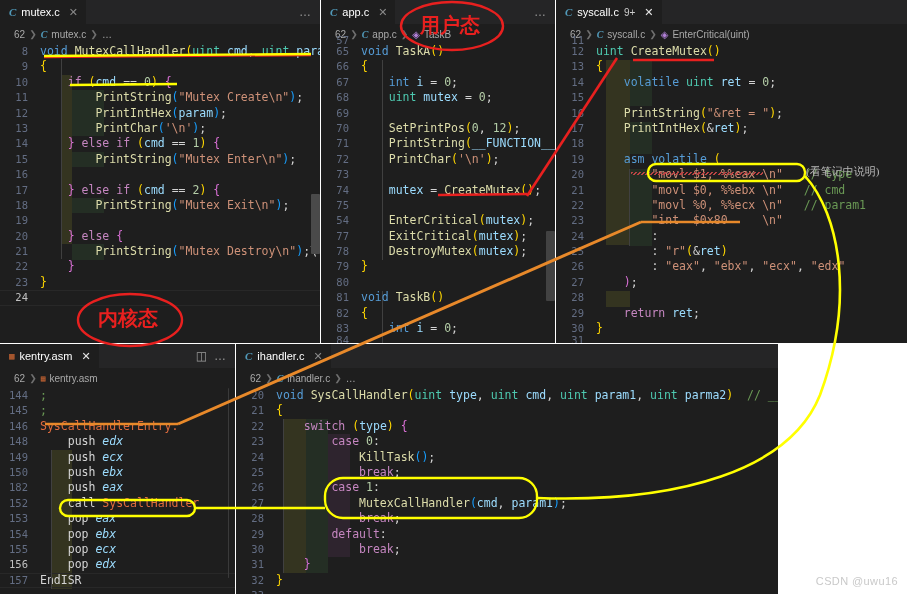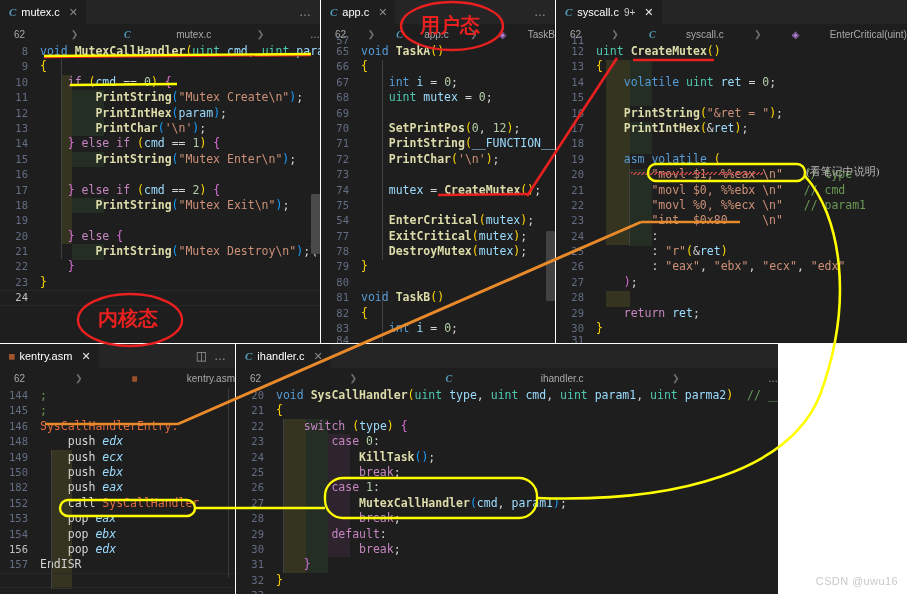--- a/index.html
+++ b/index.html
@@ -14,38 +14,38 @@
        font-family:"Liberation Sans",sans-serif;font-size:11px;color:#ffffff;white-space:nowrap;}
   .tab .ficon{font-family:"Liberation Serif",serif;font-style:italic;font-weight:bold;
        font-size:11px;color:#519aba;}
   .tab .ficon.asm{color:#cc6633;font-style:normal;font-family:"DejaVu Sans Mono",monospace;font-size:9px;}
   .tab .dirty{color:#cccccc;font-size:10px;}
   .tab .x{color:#8a8a8a;font-size:11px;margin-left:4px;font-family:"DejaVu Sans",sans-serif;}
   .tab .x.on{color:#e7e7e7;font-weight:bold;}
   .tabfill{flex:1;background:#252526;}
   .tabacts{display:flex;align-items:center;gap:7px;padding:0 9px;background:#252526;
        color:#9a9a9a;font-size:12px;font-family:"Liberation Sans",sans-serif;}
-  .crumbs{height:20px;background:#1e1e1e;display:flex;align-items:center;gap:20px;
+  .crumbs{height:20px;background:#1e1e1e;display:flex;align-items:center;gap:4px;
        padding:0 0 0 14px;font-family:"Liberation Sans",sans-serif;font-size:10px;color:#a9a9a9;
-       white-space:nowrap;justify-content:space-between;}
+       white-space:nowrap;}
   .crumbs .sep{color:#6f6f6f;font-size:9px;}
   .crumbs .ci{color:#519aba;font-family:"Liberation Serif",serif;font-style:italic;font-weight:bold;}
   .crumbs .ci.asm{color:#cc6633;font-style:normal;font-family:"DejaVu Sans Mono",monospace;font-size:8px;}
   .crumbs .sym{color:#b180d7;font-size:10px;}
 
   .code{position:absolute;left:0;right:0;bottom:0;overflow:hidden;}
   .ln{display:flex;height:15.4px;line-height:15.4px;font-size:11.5px;white-space:pre;}
   .num{width:40px;min-width:40px;text-align:right;padding-right:12px;color:#636d83;
        font-size:10.5px;box-sizing:border-box;}
   .num.cur{color:#c0c0c0;}
   .txt{flex:1;position:relative;}
 
   
   .kw{color:#569cd6;}     .kw2{color:#c586c0;}   .ty{color:#4ec9b0;}
-  .fn{color:#dcdcaa;font-weight:bold;}     .st{color:#ce9178;}    .nu{color:#b5cea8;}
+  .fn{color:#dcdcaa;}     .st{color:#ce9178;}    .nu{color:#b5cea8;}
   .cm{color:#6a9955;}     .vr{color:#9cdcfe;}    .pl{color:#d4d4d4;}
   .br1{color:#ffd700;}    .br2{color:#da70d6;}   .br3{color:#179fff;}
   .lbl{color:#e06c3e;}    .reg{color:#9cdcfe;font-style:italic;}   .dir{color:#d4d4d4;}
 
   
   .guide{position:absolute;top:0;bottom:0;width:1px;background:#404040;}
   .ihl{position:absolute;top:0;bottom:0;background:rgba(110,110,40,.28);}
   .ihl2{position:absolute;top:0;bottom:0;background:rgba(60,110,60,.20);}
   .ihl3{position:absolute;top:0;bottom:0;background:rgba(110,60,110,.20);}
   .curline{position:absolute;left:0;right:0;height:15.4px;border-top:1px solid #282828;
@@ -244,20 +244,21 @@
       <div class="ln"><span class="num">144</span><span class="txt"><span class="cm">;</span></span></div>
       <div class="ln"><span class="num">145</span><span class="txt"><span class="cm">;</span></span></div>
       <div class="ln"><span class="num">146</span><span class="txt"><span class="lbl">SysCallHandlerEntry:</span></span></div>
       <div class="ln"><span class="num">148</span><span class="txt">    <span class="dir">push</span> <span class="reg">edx</span></span></div>
       <div class="ln"><span class="num">149</span><span class="txt">    <span class="dir">push</span> <span class="reg">ecx</span></span></div>
       <div class="ln"><span class="num">150</span><span class="txt">    <span class="dir">push</span> <span class="reg">ebx</span></span></div>
       <div class="ln"><span class="num">182</span><span class="txt">    <span class="dir">push</span> <span class="reg">eax</span></span></div>
       <div class="ln"><span class="num">152</span><span class="txt">    <span class="dir">call</span> <span class="lbl">SysCallHandler</span></span></div>
       <div class="ln"><span class="num">153</span><span class="txt">    <span class="dir">pop</span> <span class="reg">eax</span></span></div>
       <div class="ln"><span class="num">154</span><span class="txt">    <span class="dir">pop</span> <span class="reg">ebx</span></span></div>
+      <div class="ln"><span class="num">155</span><span class="txt">    <span class="dir">pop</span> <span class="reg">ecx</span></span></div>
       <div class="ln"><span class="num cur">156</span><span class="txt">    <span class="dir">pop</span> <span class="reg">edx</span></span></div>
       <div class="ln"><span class="num">157</span><span class="txt"><span class="dir">EndISR</span></span></div>
       <div class="guide" style="left:51px;top:61.6px;height:139px;"></div>
       <div class="sbar" style="right:6px;top:0;width:1px;height:190px;background:#3a3a3a;"></div>
     </div>
   </div>
 
   <div class="panel" style="left:236px;top:344px;width:542px;height:250px;">
     <div class="tabbar">
       <div class="tab">

